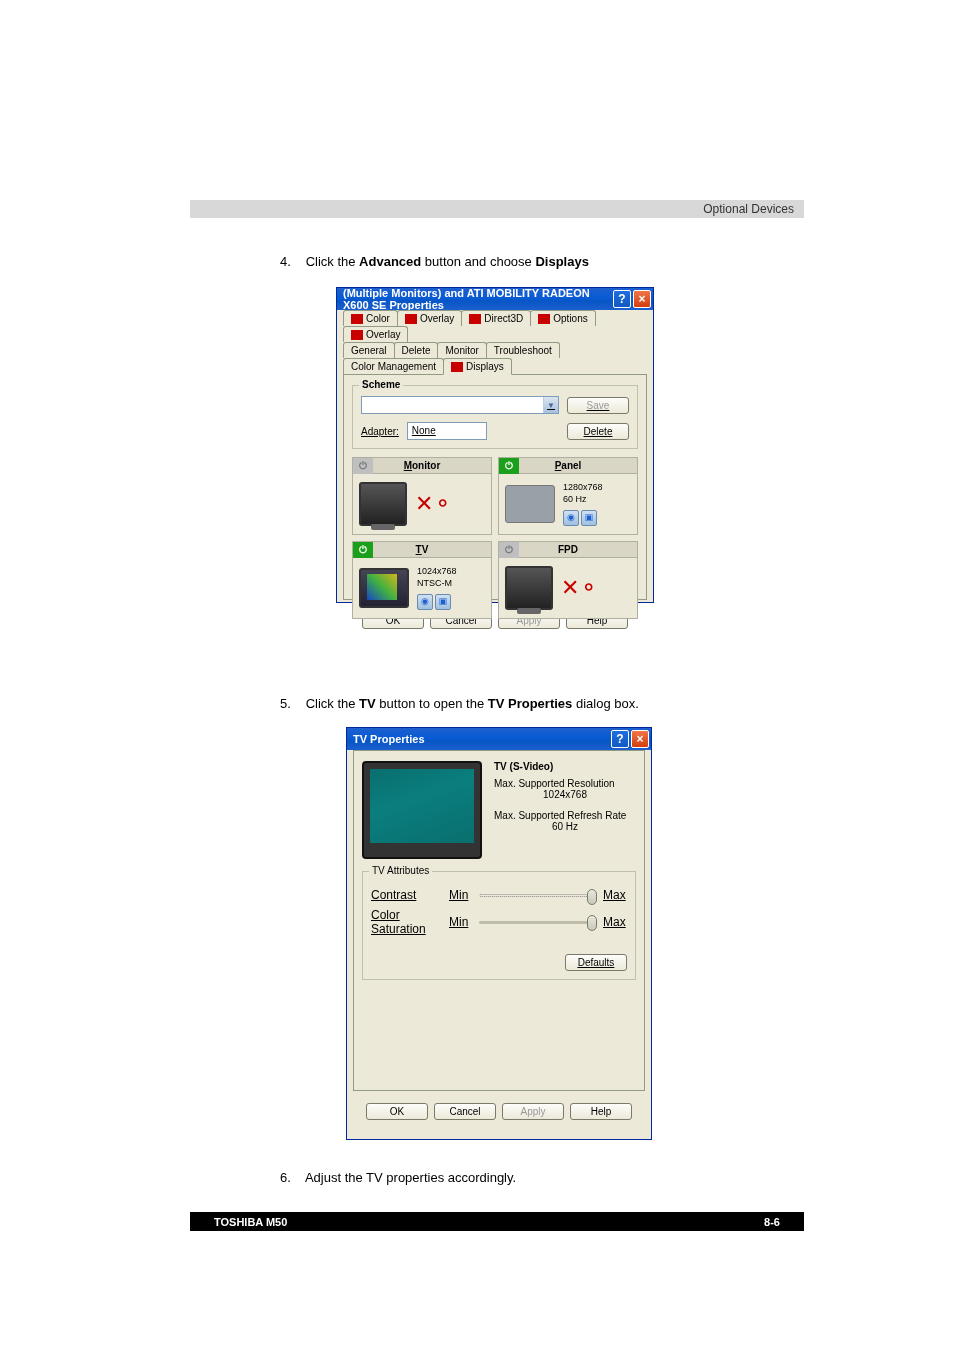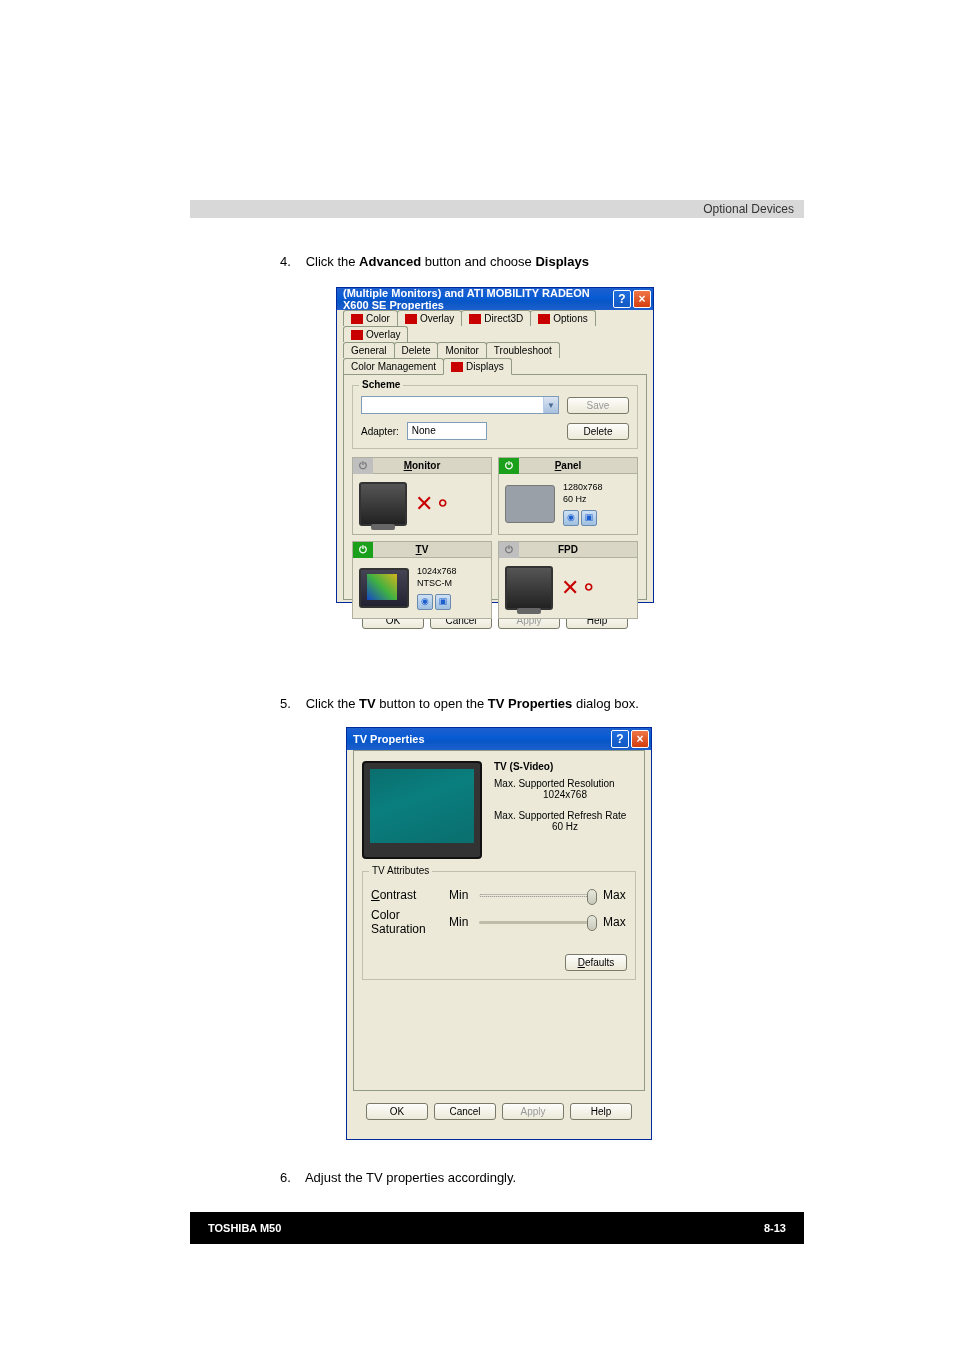--- a/index.html
+++ b/index.html
@@ -119,20 +119,21 @@
     padding: 10px 8px 8px 8px;
     height: calc(100% - 88px);
     position: relative;
   }
   .xp-tab-panel.one-row { height: calc(100% - 70px); }
   .groupbox {
     border: 1px solid #c0c0b0;
     padding: 10px 8px 8px 8px;
     position: relative;
     margin-bottom: 8px;
+    text-decoration: underline;
   }
   .groupbox-title {
     position: absolute;
     top: -7px; left: 6px;
     background: #ece9d8;
     padding: 0 3px;
     font-weight: bold;
   }
   .groupbox-title.light { font-weight: normal; }
   .xp-combobox {
@@ -268,24 +269,24 @@
     border-top: 1px dotted #888;
     border-bottom: 1px dotted #888;
   }
   .slider-row{display:flex;align-items:center;margin:6px 0;font-size:12px;}
   .slider-row .lab{width:78px;}
   .slider-row .end{width:24px;text-align:left;}
   .footer-bar{
     position:absolute;
     top:1212px;
     left:190px;right:150px;
-    height:32px;
+    height:19px;
     background:#000;color:#fff;
     display:flex;justify-content:space-between;align-items:center;
-    padding:0 18px;font-size:11px;font-weight:bold;
+    padding:0 24px;font-size:11px;font-weight:bold;
   }
   .underline-a::first-letter { text-decoration: underline; }
 </style>
 </head>
 <body>
 
 <div class="page-header-bar">
   <span>Optional Devices</span>
 </div>
 
@@ -495,14 +496,14 @@
   </div>
 </div>
 
 <div class="instruction-list step6">
   <span class="step-num">6.</span>
   <span>Adjust the TV properties accordingly.</span>
 </div>
 
 <div class="footer-bar">
   <span>TOSHIBA M50</span>
-  <span>8-13</span>
+  <span>8-6</span>
 </div>
 
 </body></html>

